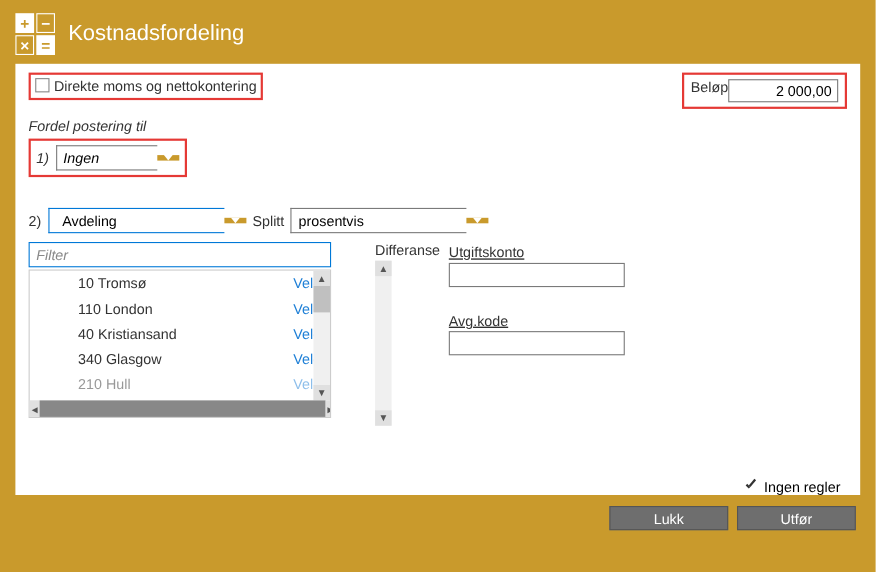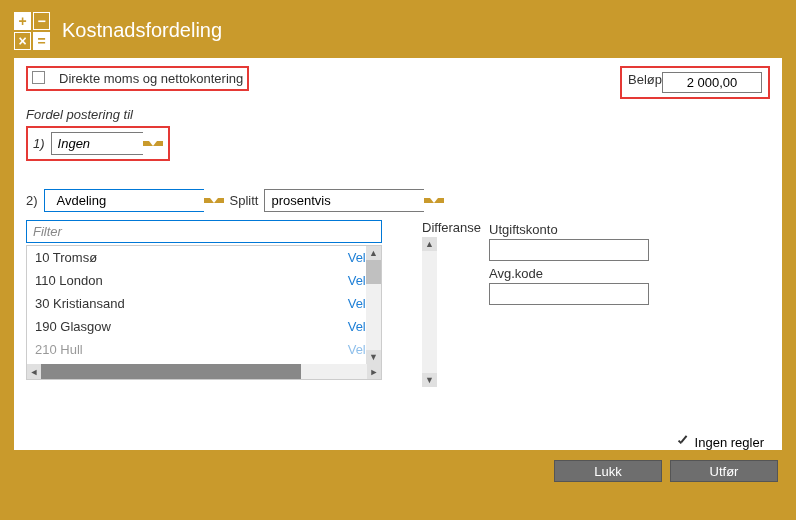--- a/index.html
+++ b/index.html
@@ -9,69 +9,69 @@
   .logo { width: 36px; height: 36px; display: grid; grid-template-columns: 1fr 1fr; grid-template-rows: 1fr 1fr; gap: 2px; margin-right: 12px; }
   .logo-cell { background: #fff; color: #c99a2c; display: flex; align-items: center; justify-content: center; font-size: 14px; font-weight: bold; }
   .logo-cell:nth-child(2), .logo-cell:nth-child(3) { background: #c99a2c; color: #fff; border: 1px solid #fff; }
   .title { color: #fff; font-size: 20px; font-weight: 400; }
 
   .panel { background: #fff; margin: 0 14px; padding: 8px 12px 12px; height: 392px; position: relative; }
   
   .top-row { display: flex; justify-content: space-between; align-items: flex-start; }
   .highlight-red { border: 2px solid #e53935; padding: 3px 4px; display: inline-flex; align-items: center; }
   .hr-belop { align-items: stretch; padding: 4px 6px; }
-  .checkbox-row { display: flex; align-items: flex-start; gap: 14px; }
+  .checkbox-row { display: flex; align-items: flex-start; gap: 4px; }
   .chk { width: 13px; height: 13px; border: 1px solid #888; background: #fff; }
   .label { color: #333; }
   
   .field-label { color: #333; font-size: 13px; margin-bottom: 2px; }
   .text-input { border: 1px solid #7a7a7a; padding: 2px 5px; font-size: 13px; background: #fff; }
-  .text-input.right { text-align: center; width: 100px; }
+  .text-input.right { text-align: right; width: 100px; }
   
   .section { margin-top: 8px; font-style: italic; }
   .row-line { display: flex; align-items: center; gap: 6px; }
   .num-label { color: #333; }
   
   .dropdown { display: inline-flex; align-items: center; }
   .dropdown .dd-text { border: 1px solid #7a7a7a; border-right: none; padding: 3px 6px; background: #fff; min-width: 95px; }
   .dropdown .dd-btn { width: 20px; background: #c99a2c; display: flex; align-items: center; justify-content: center; cursor: pointer; }
   .dd-arrow { width: 0; height: 0; border-left: 4px solid transparent; border-right: 4px solid transparent; border-top: 5px solid #fff; }
   .dropdown.focus .dd-text { border-color: #0078d7; padding-left: 12px; }
 
   .hr-row1 { margin-top: 2px; padding: 4px 5px; }
   .hr-row1 .dropdown .dd-text { min-width: 92px; }
 
   .row2-wrap { margin-top: 28px; }
   .row2-wrap .dropdown .dd-text { min-width: 160px; }
   .dd-prosent .dd-text { min-width: 80px; }
 
   .lower { display: flex; margin-top: 8px; gap: 40px; }
-  .left-col { width: 356px; }
+  .left-col { width: 275px; }
   .filter-box { border: 1px solid #0078d7; padding: 3px 6px; color: #888; font-style: italic; background: #fff; }
   .list-area { border: 1px solid #ccc; height: 135px; margin-top: 2px; position: relative; overflow: hidden; }
-  .list-scroll { overflow: hidden; height: 118px; }
+  .list-scroll { overflow: hidden; height: 118px; margin-left: 36px; }
   .list-item { display: flex; justify-content: space-between; padding: 4px 8px; font-size: 13px; }
   .list-item .name { color: #333; }
   .list-item .velg { color: #1e7fd6; cursor: pointer; }
   .list-item:last-child { opacity: 0.5; }
   .vscroll { position: absolute; right: 0; top: 0; width: 15px; height: 118px; background: #f0f0f0; display: flex; flex-direction: column; }
   .vscroll .arr { height: 14px; background: #e0e0e0; display: flex; align-items: center; justify-content: center; color: #555; font-size: 9px; }
   .vscroll .thumb { flex: 0 0 24px; background: #c0c0c0; margin: 0; }
   .vscroll .track { flex: 1; }
   .hscroll { position: absolute; left: 0; bottom: 0; right: 0; height: 15px; background: #f0f0f0; display: flex; }
   .hscroll .arr { width: 14px; background: #e0e0e0; display: flex; align-items: center; justify-content: center; color: #555; font-size: 9px; }
   .hscroll .thumb { flex: 0 0 260px; background: #888; }
   .hscroll .track { flex: 1; }
 
   .right-col { flex: 1; display: flex; gap: 8px; }
   .diff-label { color: #333; }
   .mini-vscroll { width: 15px; height: 150px; background: #f0f0f0; display: flex; flex-direction: column; margin-top: 2px; }
   .mini-vscroll .arr { height: 14px; background: #e0e0e0; display: flex; align-items: center; justify-content: center; color: #555; font-size: 9px; }
   .mini-vscroll .track { flex: 1; }
-  .side-fields { display: flex; flex-direction: column; gap: 5px; margin-top: 2px; }
+  .side-fields { display: flex; flex-direction: column; gap: 23px; margin-top: 2px; text-decoration: underline; }
   .side-fields .text-input { width: 160px; height: 22px; }
 
   .bottom-check { position: absolute; right: 18px; bottom: 0; display: flex; align-items: center; gap: 5px; }
   .check-mark { width: 14px; height: 14px; position: relative; }
   .check-mark::after { content:""; position:absolute; left:2px; top:5px; width:4px; height:2px; background:#333; transform: rotate(45deg); }
   .check-mark::before { content:""; position:absolute; left:4px; top:2px; width:8px; height:2px; background:#333; transform: rotate(-50deg); }
 
   .footer { display: flex; justify-content: flex-end; gap: 8px; padding: 10px 18px; }
   .btn { width: 108px; height: 22px; background: #6e6e6e; color: #fff; border: 1px solid #555; font-size: 13px; display: flex; align-items: center; justify-content: center; cursor: pointer; }
 </style>
@@ -142,25 +142,25 @@
           <div class="list-scroll">
             <div class="list-item">
                 <span class="name">10 Tromsø</span>
                 <span class="velg">Velg</span>
               </div>
             <div class="list-item">
                 <span class="name">110 London</span>
                 <span class="velg">Velg</span>
               </div>
             <div class="list-item">
-                <span class="name">30 Kristiansand</span>
-                <span class="velg">Velg</span>
-              </div>
-            <div class="list-item">
-                <span class="name">190 Glasgow</span>
+                <span class="name">40 Kristiansand</span>
+                <span class="velg">Velg</span>
+              </div>
+            <div class="list-item">
+                <span class="name">340 Glasgow</span>
                 <span class="velg">Velg</span>
               </div>
             <div class="list-item">
                 <span class="name">210 Hull</span>
                 <span class="velg">Velg</span>
               </div>
           </div>
           <div class="vscroll">
             <div class="arr">▲</div>
             <div class="thumb"></div>

